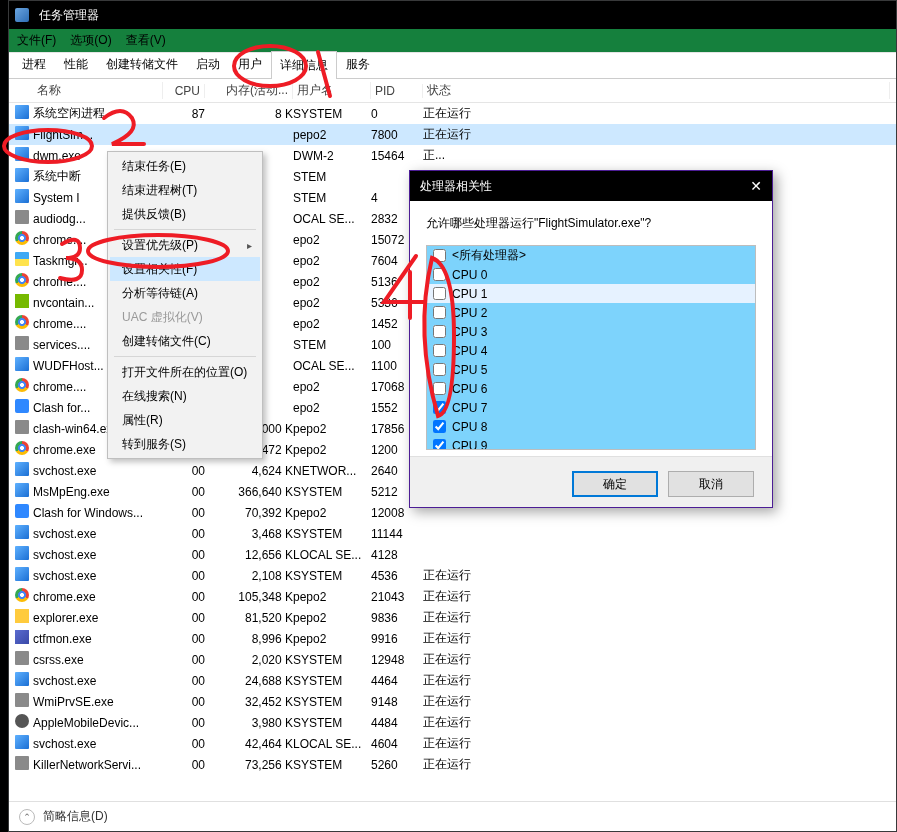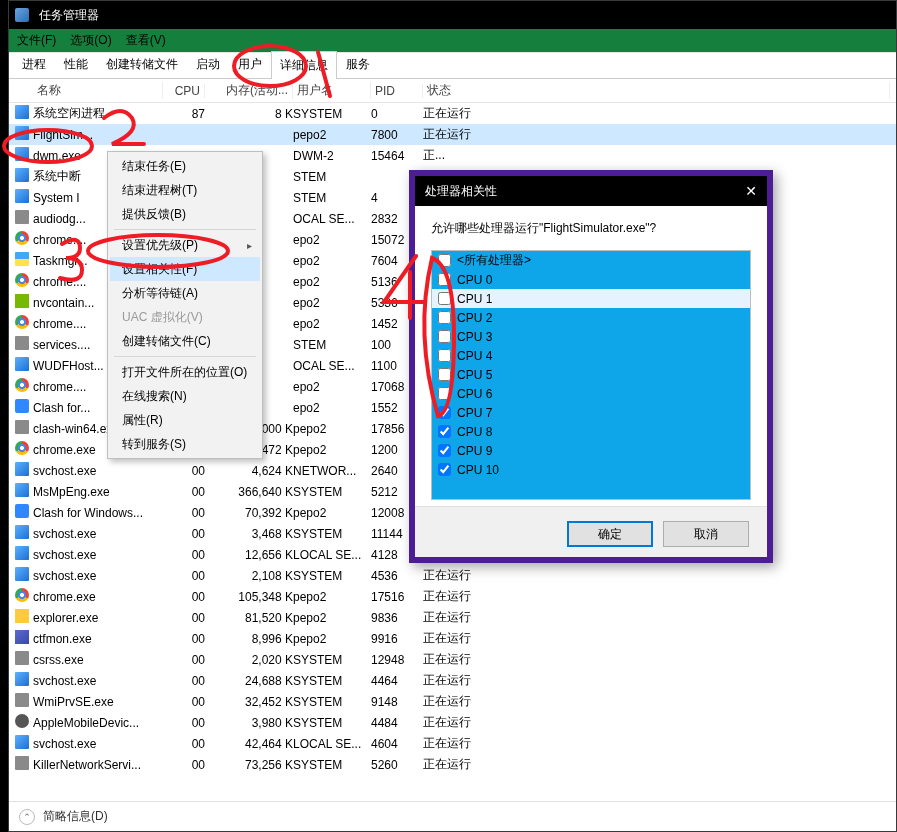--- a/index.html
+++ b/index.html
@@ -35,26 +35,26 @@
 .ic-gen { background: #8a8a8a; border-radius: 1px; }
 .ic-pen { background: linear-gradient(135deg,#5a6bcf,#3a49a8); }
 .ic-task { background: linear-gradient(180deg,#3fa9f5 50%,#ffe34d 50%); border-radius:1px; }
 .ic-apple { background:#555; border-radius:50%; }
 .ctxmenu { position: absolute; left: 107px; top: 151px; width: 156px; background: #f2f2f2; border: 1px solid #bfbfbf; box-shadow: 3px 3px 6px rgba(0,0,0,.25); padding: 2px; z-index: 50; }
 .ctxmenu .mi { height: 24px; display: flex; align-items: center; padding: 0 12px; cursor: default; position: relative; }
 .ctxmenu .mi.hov { background: #cde8ff; }
 .ctxmenu .mi.dis { color: #9a9a9a; }
 .ctxmenu .sep { height: 1px; background: #d6d6d6; margin: 3px 4px; }
 .ctxmenu .arrow::after { content: "▸"; position: absolute; right: 8px; color: #555; font-size: 10px; }
-.dialog { position: absolute; left: 409px; top: 170px; width: 364px; background: #fff; border: 6px solid #4c1d95; box-shadow: 4px 4px 12px rgba(0,0,0,.35); z-index: 60; }
+.dialog { position: absolute; left: 409px; top: 170px; width: 364px; background: #fff; border: 1px solid #4c1d95; box-shadow: 4px 4px 12px rgba(0,0,0,.35); z-index: 60; }
 .dialog .dtitle { background: #000; color: #fff; height: 30px; display: flex; align-items: center; padding: 0 10px; justify-content: space-between; }
 .dialog .dtitle .x { font-size: 14px; cursor: default; }
 .dialog .dbody { padding: 14px 16px 6px; }
 .dialog .prompt { margin-bottom: 12px; }
-.cpu-list { border: 1px solid #bdbdbd; height: 250px; overflow-y: scroll; background: #0ea5e9; margin-top: 13px; }
+.cpu-list { border: 1px solid #bdbdbd; height: 205px; overflow-y: scroll; background: #7dd3fc; margin-top: 13px; }
 .cpu-item { display: flex; align-items: center; gap: 6px; height: 19px; padding: 0 6px; }
 .cpu-item.hov { background: #e6f2ff; }
 .cpu-item input { width: 13px; height: 13px; }
 .dlg-btns { display: flex; justify-content: flex-end; gap: 10px; padding: 14px 18px 10px; background: #f0f0f0; border-top: 1px solid #e0e0e0; }
 .dlg-btns button { width: 86px; height: 26px; border: 1px solid #adadad; background: #e1e1e1; cursor: default; }
 .dlg-btns button.primary { border: 2px solid #0078d7; }
 .statusbar { height: 30px; border-top: 1px solid #e0e0e0; display: flex; align-items: center; padding: 0 10px; gap: 8px; color: #333; }
 .statusbar .chev { width: 16px; height: 16px; border: 1px solid #bbb; border-radius: 50%; display: flex; align-items: center; justify-content: center; font-size: 9px; color: #666; }
 
 .ink { position: absolute; pointer-events: none; z-index: 100; }
@@ -299,21 +299,21 @@
         <div class="col-user">SYSTEM</div>
         <div class="col-pid">4536</div>
         <div class="col-stat">正在运行</div>
       </div>
       <div class="row">
         <div class="col-icon"><span class="proc-icon ic-chr"></span></div>
         <div class="col-name">chrome.exe</div>
         <div class="col-cpu">00</div>
         <div class="col-mem">105,348 K</div>
         <div class="col-user">pepo2</div>
-        <div class="col-pid">17516</div>
+        <div class="col-pid">21043</div>
         <div class="col-stat">正在运行</div>
       </div>
       <div class="row">
         <div class="col-icon"><span class="proc-icon ic-exp"></span></div>
         <div class="col-name">explorer.exe</div>
         <div class="col-cpu">00</div>
         <div class="col-mem">81,520 K</div>
         <div class="col-user">pepo2</div>
         <div class="col-pid">9836</div>
         <div class="col-stat">正在运行</div>

